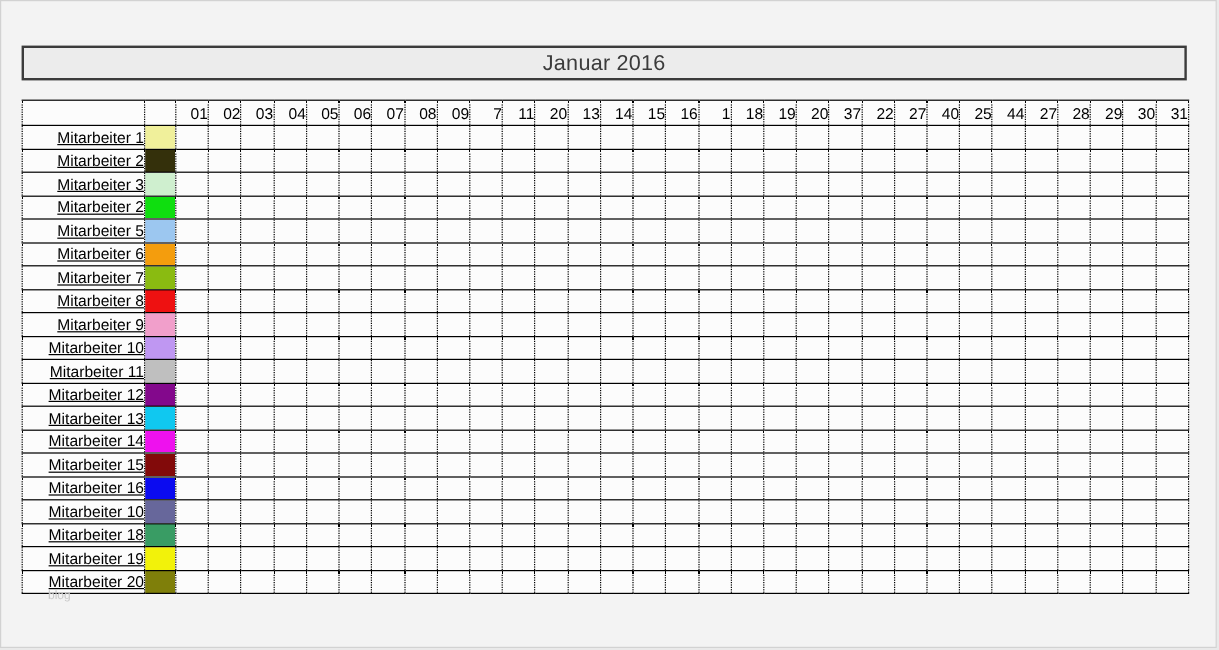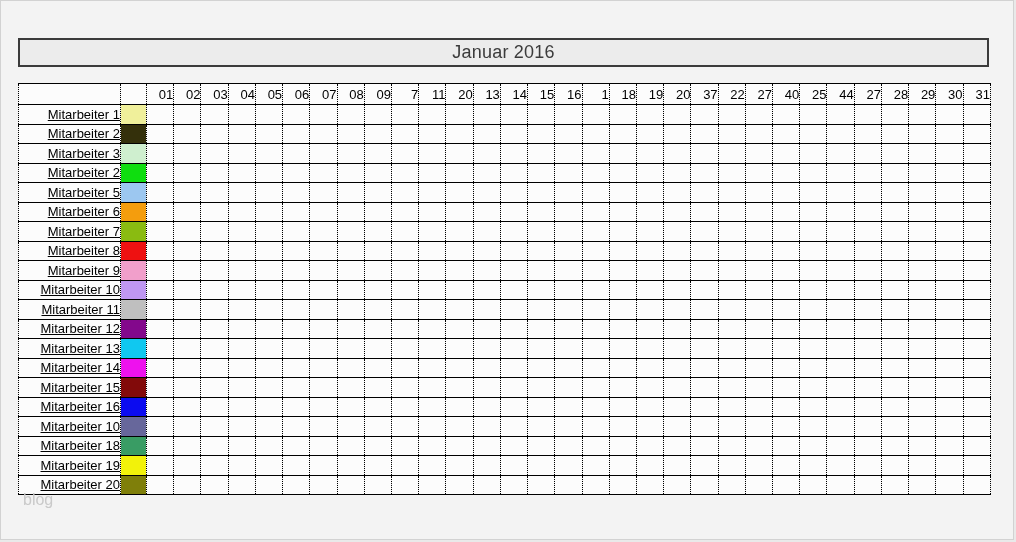--- a/index.html
+++ b/index.html
@@ -49,22 +49,22 @@
     white-space: nowrap;
     vertical-align: middle;
   }
   tr.hdr-row { height: 21px; }
   tr.emp-row { height: 19.5px; }
   td.day-hdr { padding-left: 3px; }
   td.name-cell { padding-left: 3px; text-decoration: underline; }
   td.wk { background: #F4C491; }
   .watermark {
     position: absolute;
-    left: 22px; top: 490px;
-    font-size: 16px;
+    left: 39px; top: 490px;
+    font-size: 10px;
     color: #C9C9C9;
   }
 </style>
 </head>
 <body>
 
 <div class="page">
 
   <div class="title-bar">
     <span class="title-text">Januar 2016</span>

